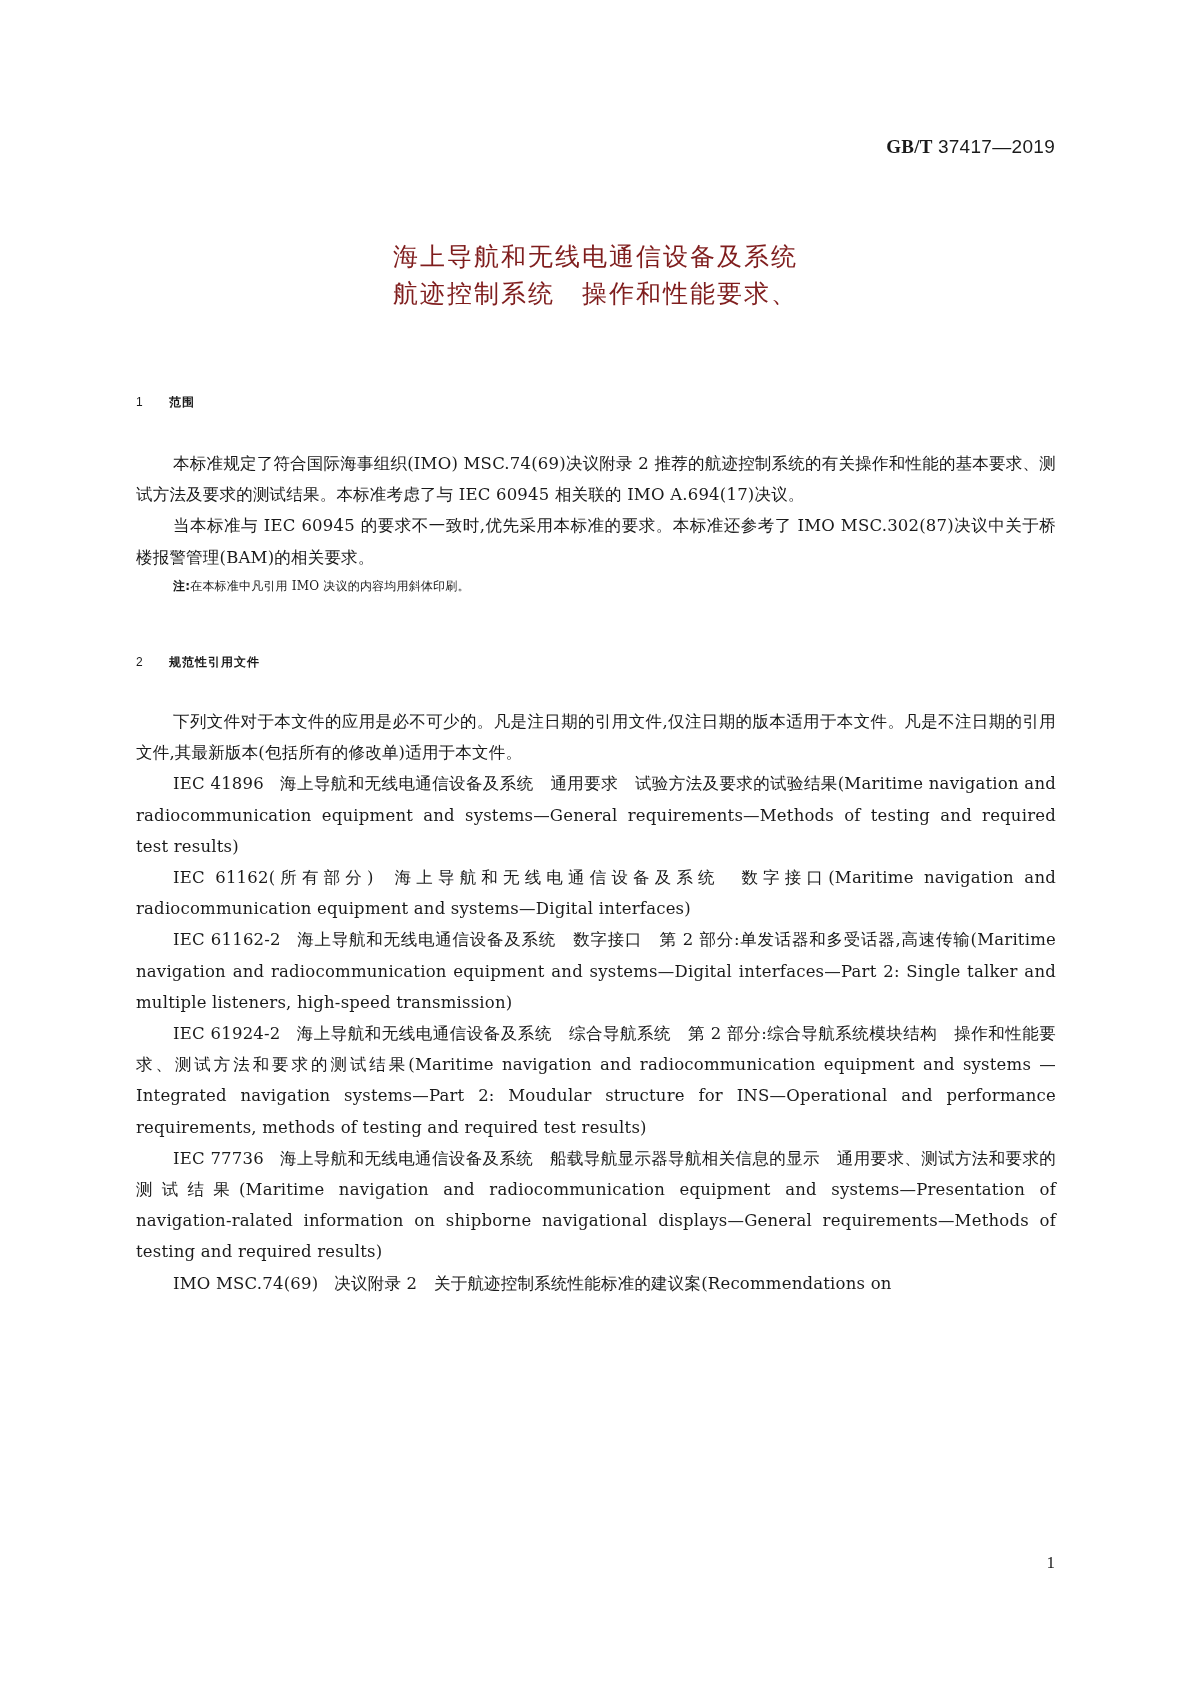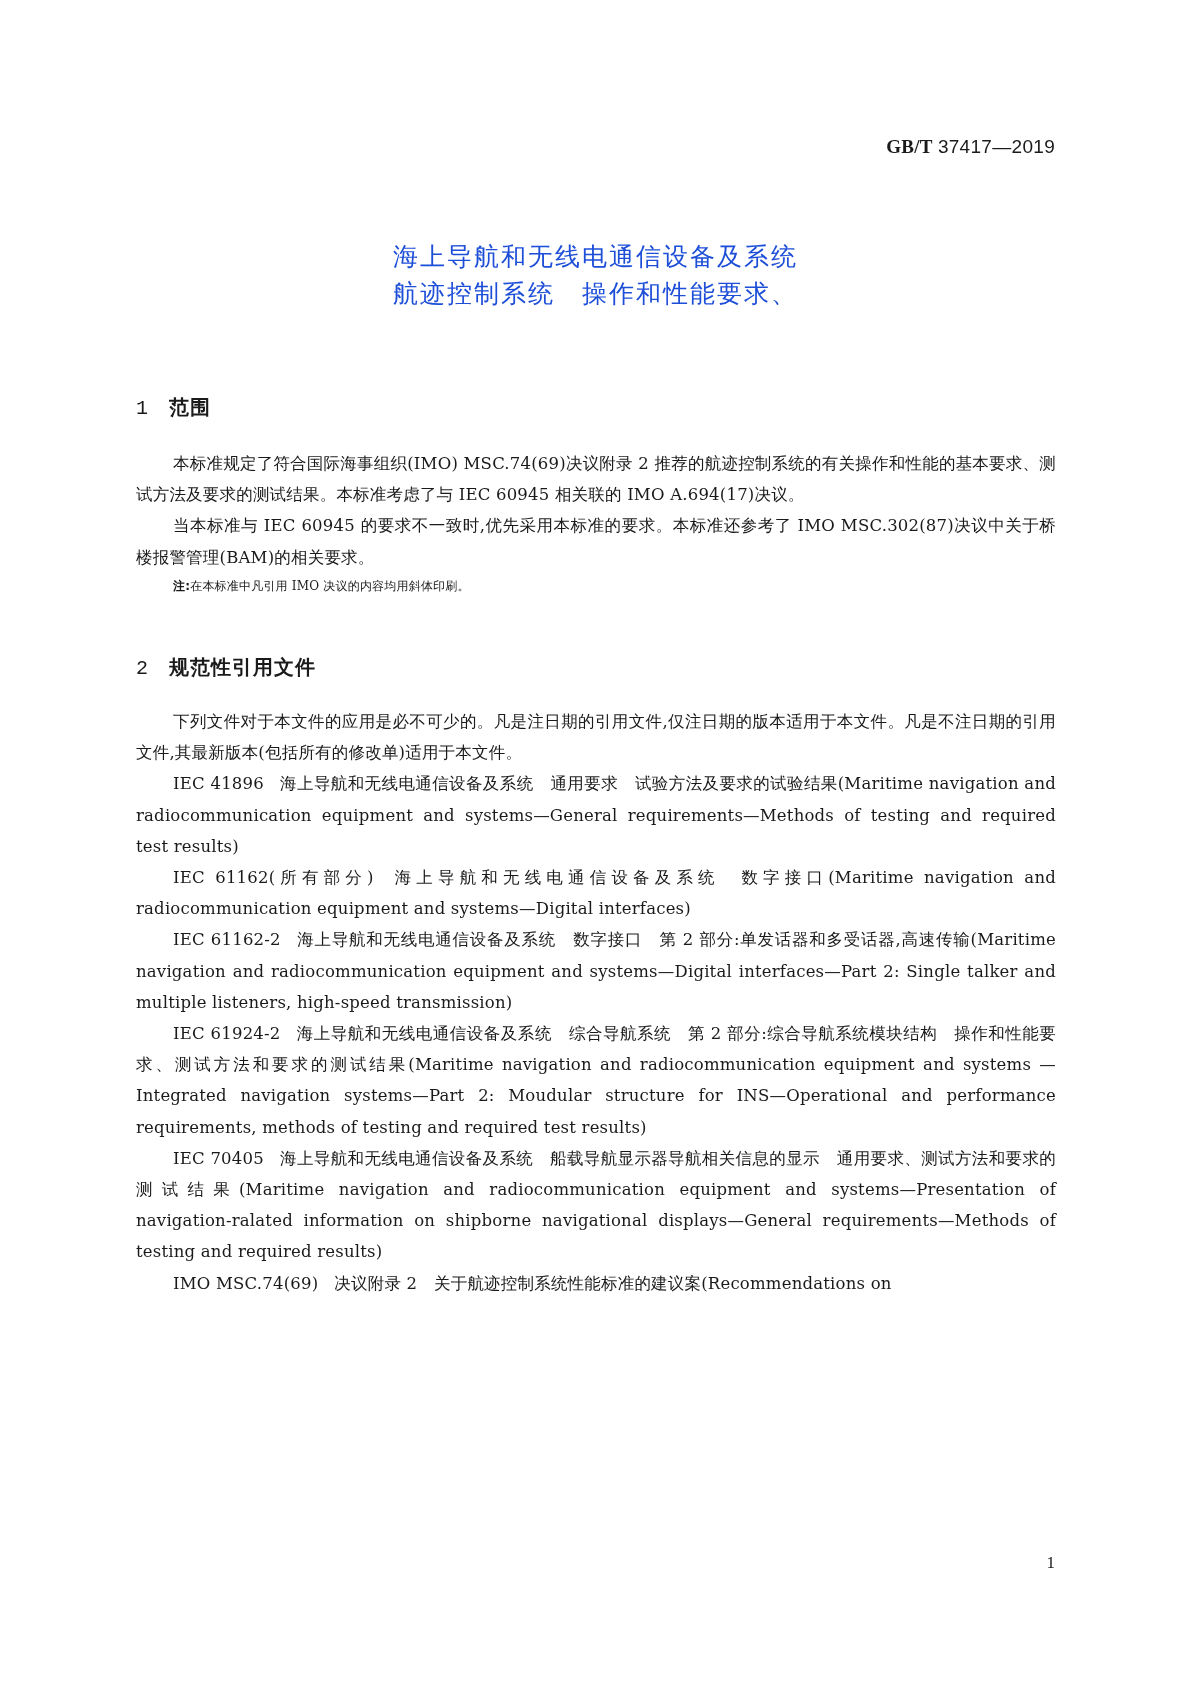--- a/index.html
+++ b/index.html
@@ -39,30 +39,30 @@
   .title-block {
     position: absolute;
     left: 0;
     top: 226px;
     width: 1191px;
     text-align: center;
     font-family: "DejaVu Sans", sans-serif;
     font-size: 25px;
     line-height: 37px;
     letter-spacing: 2px;
-    color: #1d4ed8;
+    color: #7f1d1d;
   }
   .title-line {
     display: block;
   }
   .section-heading {
     position: absolute;
     left: 136px;
-    font-family: Liberation Mono, monospace;
-    font-size: 20px;
+    font-family: Liberation Sans, sans-serif;
+    font-size: 12px;
     font-weight: bold;
     letter-spacing: 1px;
   }
   .section-heading .sec-num {
     display: inline-block;
     width: 33px;
     font-weight: normal;
   }
   .body-text {
     position: absolute;
@@ -138,21 +138,21 @@
 
     <p class="ref-entry"><span>IEC 41896</span><span class="gap"></span><span>海上导航和无线电通信设备及系统　通用要求　试验方法及要求的试验结果(Maritime navigation and radiocommunication equipment and systems—General requirements—Methods of testing and required test results)</span></p>
 
     <p class="ref-entry"><span>IEC 61162(所有部分)</span><span class="gap"></span><span>海上导航和无线电通信设备及系统　数字接口(Maritime navigation and radiocommunication equipment and systems—Digital interfaces)</span></p>
 
 
     <p class="ref-entry"><span>IEC 61162-2</span><span class="gap"></span><span>海上导航和无线电通信设备及系统　数字接口　第 2 部分:单发话器和多受话器,高速传输(Maritime navigation and radiocommunication equipment and systems—Digital interfaces—Part 2: Single talker and multiple listeners, high-speed transmission)</span></p>
 
     <p class="ref-entry"><span>IEC 61924-2</span><span class="gap"></span><span>海上导航和无线电通信设备及系统　综合导航系统　第 2 部分:综合导航系统模块结构　操作和性能要求、测试方法和要求的测试结果(Maritime navigation and radiocommunication equipment and systems —Integrated navigation systems—Part 2: Moudular structure for INS—Operational and performance requirements, methods of testing and required test results)</span></p>
 
-    <p class="ref-entry"><span>IEC 70405</span><span class="gap"></span><span>海上导航和无线电通信设备及系统　船载导航显示器导航相关信息的显示　通用要求、测试方法和要求的测试结果(Maritime navigation and radiocommunication equipment and systems—Presentation of navigation-ralated information on shipborne navigational displays—General requirements—Methods of testing and required results)</span></p>
+    <p class="ref-entry"><span>IEC 77736</span><span class="gap"></span><span>海上导航和无线电通信设备及系统　船载导航显示器导航相关信息的显示　通用要求、测试方法和要求的测试结果(Maritime navigation and radiocommunication equipment and systems—Presentation of navigation-ralated information on shipborne navigational displays—General requirements—Methods of testing and required results)</span></p>
 
 
     <p class="ref-entry"><span>IMO MSC.74(69)</span><span class="gap"></span><span>决议附录 2　关于航迹控制系统性能标准的建议案(Recommendations on</span></p>
   </div>
 
   <div class="page-number">1</div>
 
 </div>
 
 </body></html>

